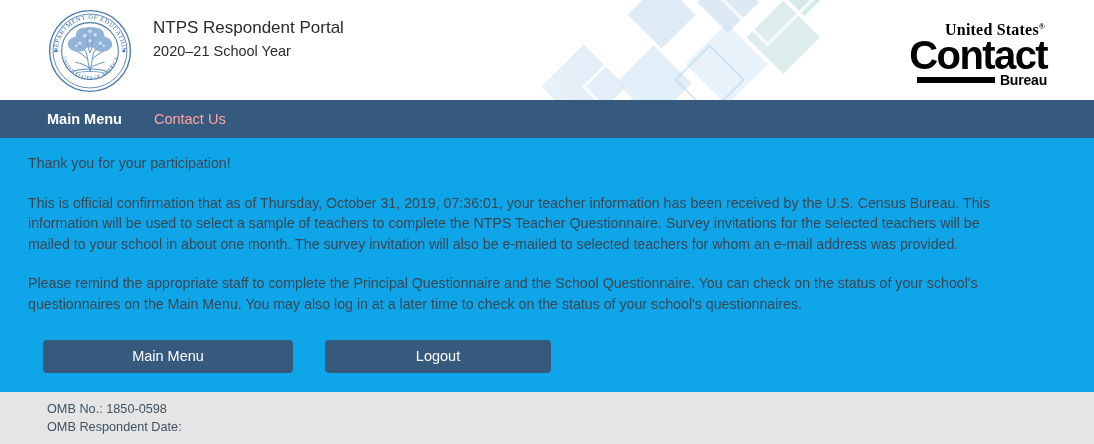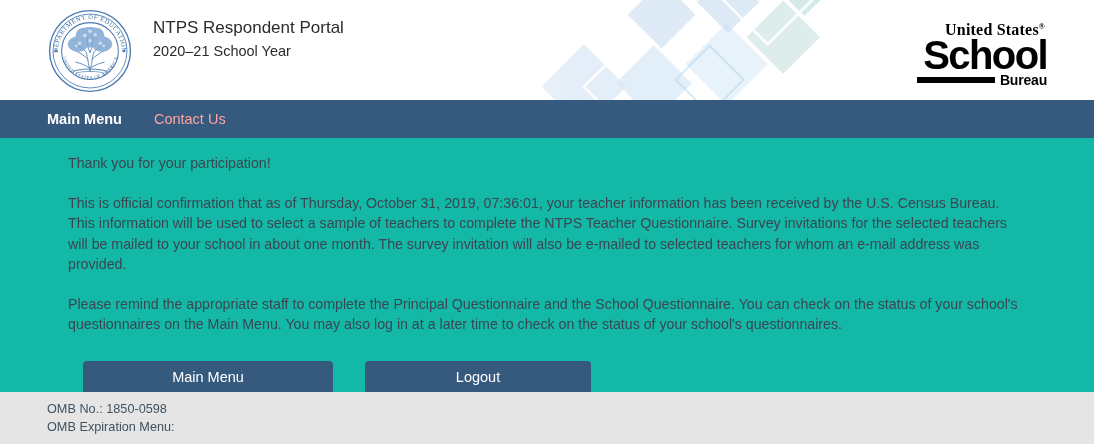--- a/index.html
+++ b/index.html
@@ -131,22 +131,22 @@
     cursor: pointer;
     white-space: nowrap;
   }
   .nav-item.active {
     color: #ffffff;
     font-weight: bold;
   }
 
   
   .content {
-    background: #14b8a6;
-    padding: 0 68px;
+    background: #0ea5e9;
+    padding: 0 28px;
     height: 254px;
     box-sizing: border-box;
   }
   .content p {
     margin: 0;
     font-size: 14.2px;
     line-height: 20.5px;
     color: #3a4652;
     max-width: 970px;
   }
@@ -325,21 +325,21 @@
     </div>
 
     <div class="title-block">
       <div class="title-sub">NTPS Respondent Portal</div>
       <div class="title-sub2">2020–21 School Year</div>
     </div>
   </div>
 
   <div class="census-logo">
     <span class="cl-us"><span>United States</span><sup>®</sup></span>
-    <span class="cl-census">School</span>
+    <span class="cl-census">Contact</span>
     <span class="cl-bottom">
       <span class="cl-rule"></span>
       <span class="cl-bureau">Bureau</span>
     </span>
   </div>
 </div>
 
 <div class="navbar">
   <div class="nav-item active">Main Menu</div>
   <div class="nav-item">Contact Us</div>
@@ -352,20 +352,20 @@
 
   <div class="btn-row">
     <button class="btn btn-main">Main Menu</button>
     <button class="btn btn-logout">Logout</button>
   </div>
 </div>
 
 <div class="footer">
   <div class="omb">
     <div>OMB No.: 1850-0598</div>
-    <div>OMB Expiration Menu:</div>
+    <div>OMB Respondent Date:</div>
   </div>
   <div class="footer-links">
     <a href="#">Accessibility</a>
     <span class="sep">|</span>
     <a href="#">Teacher</a>
   </div>
 </div>
 
 </body></html>

